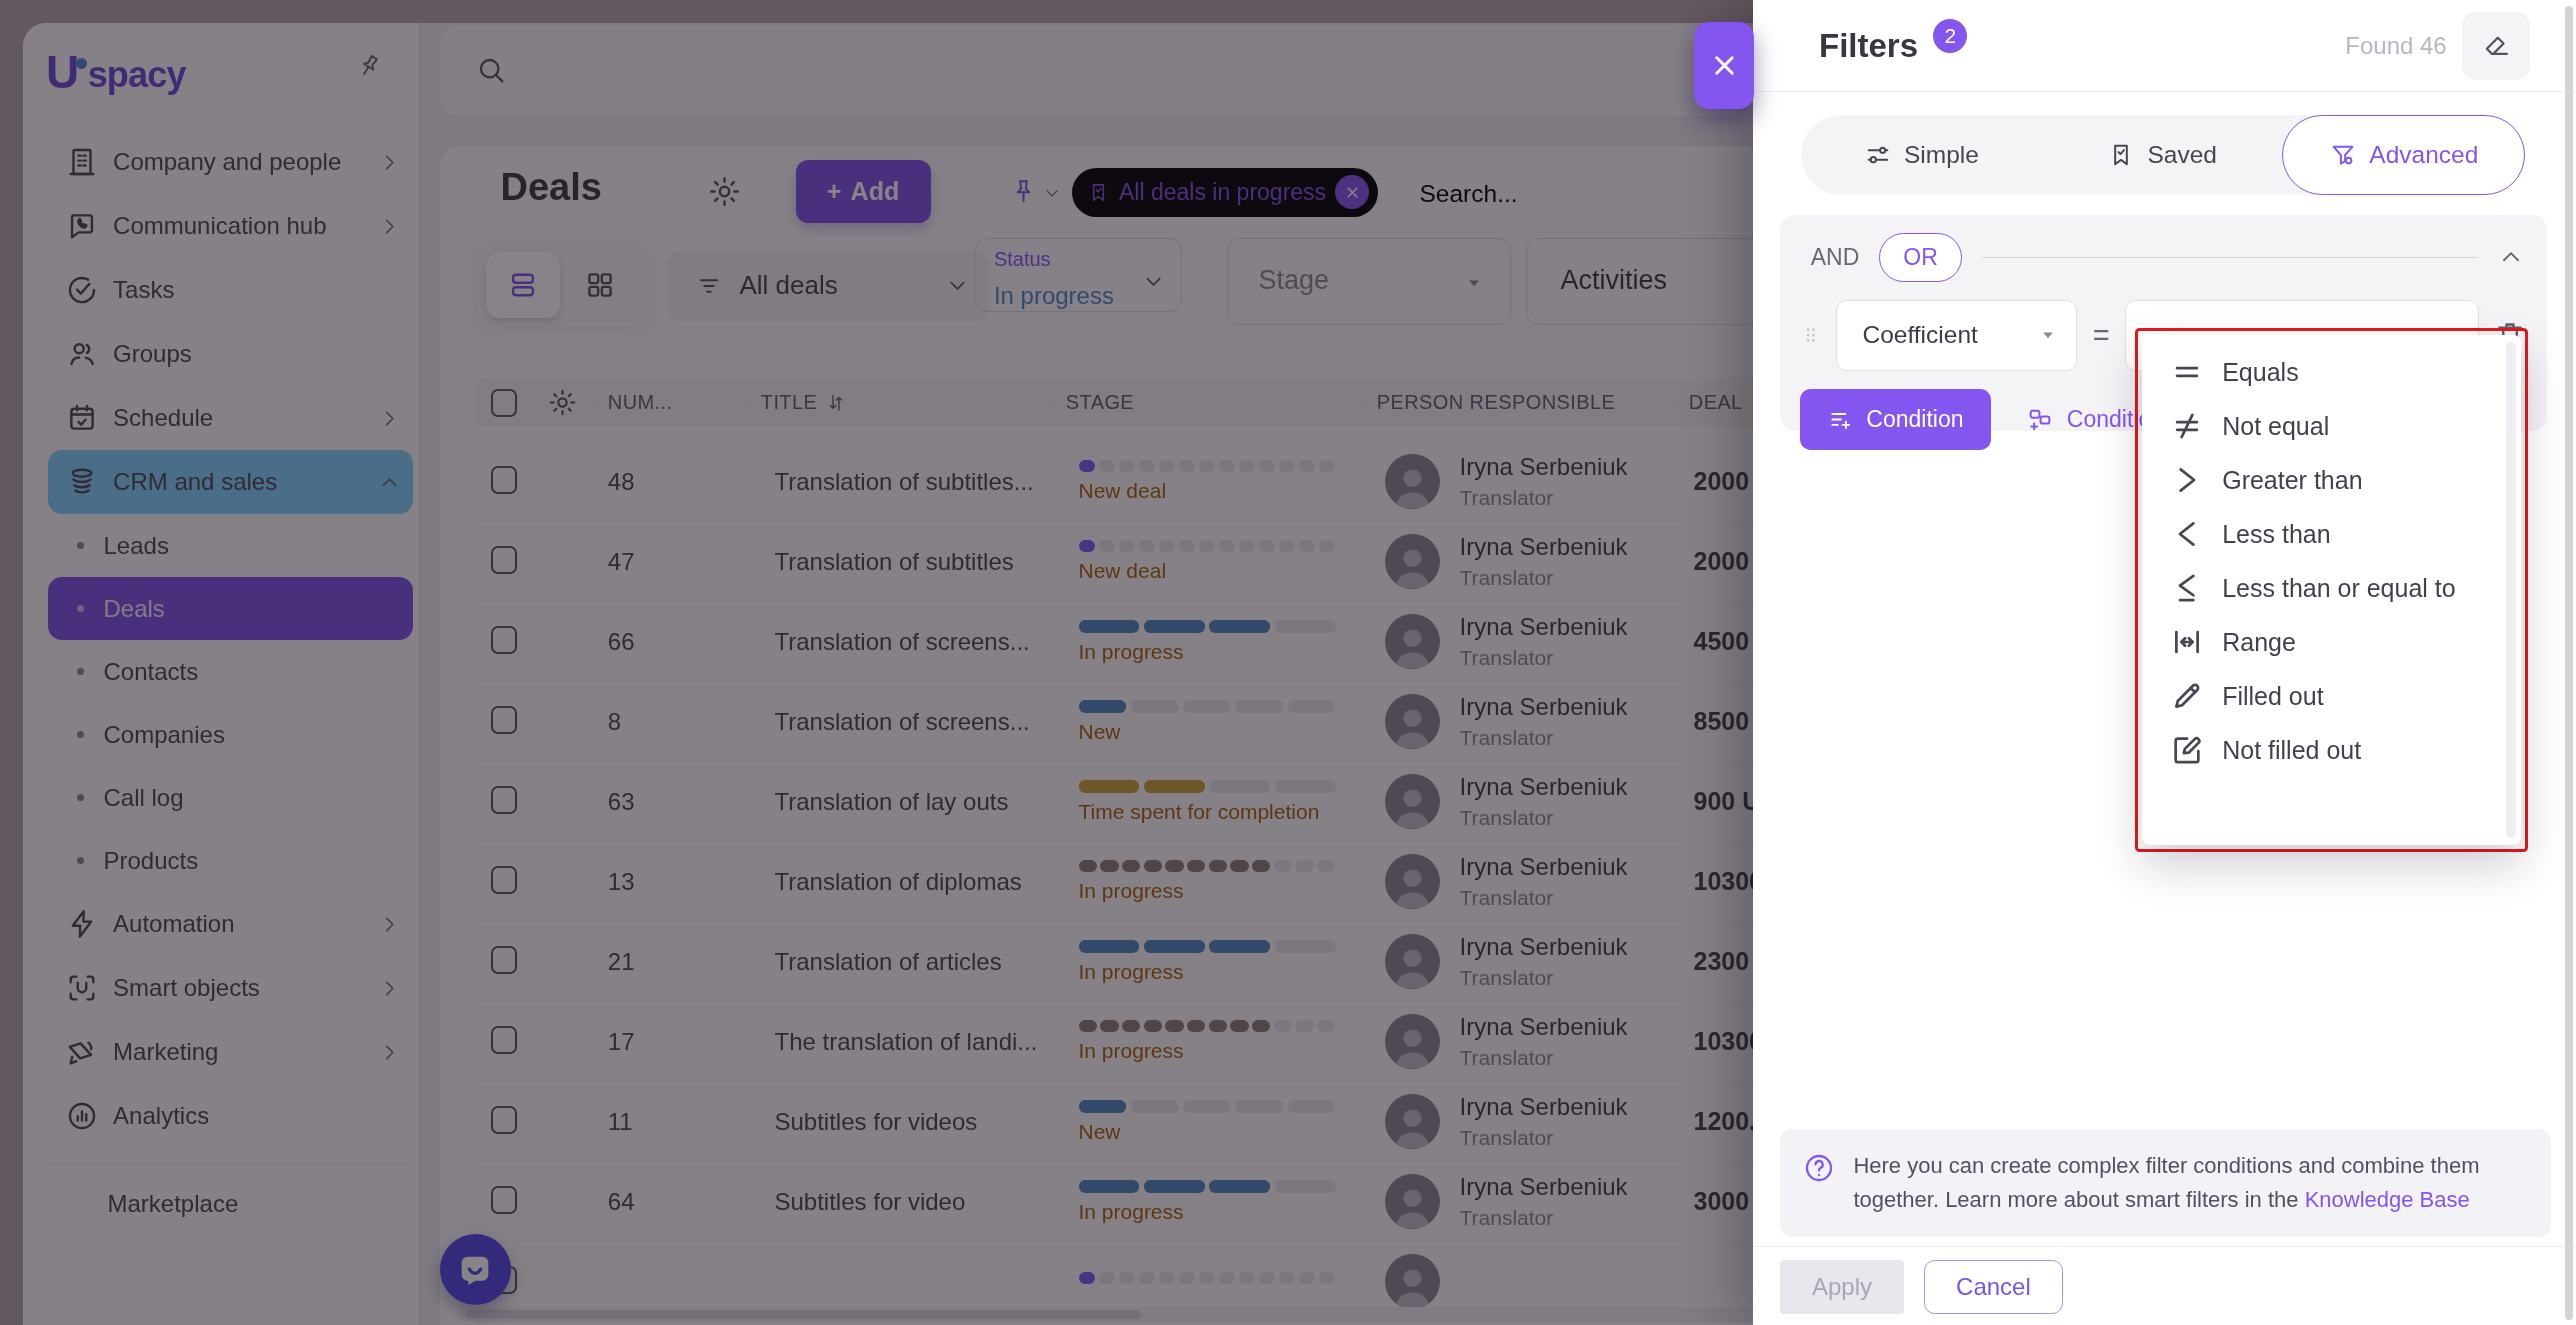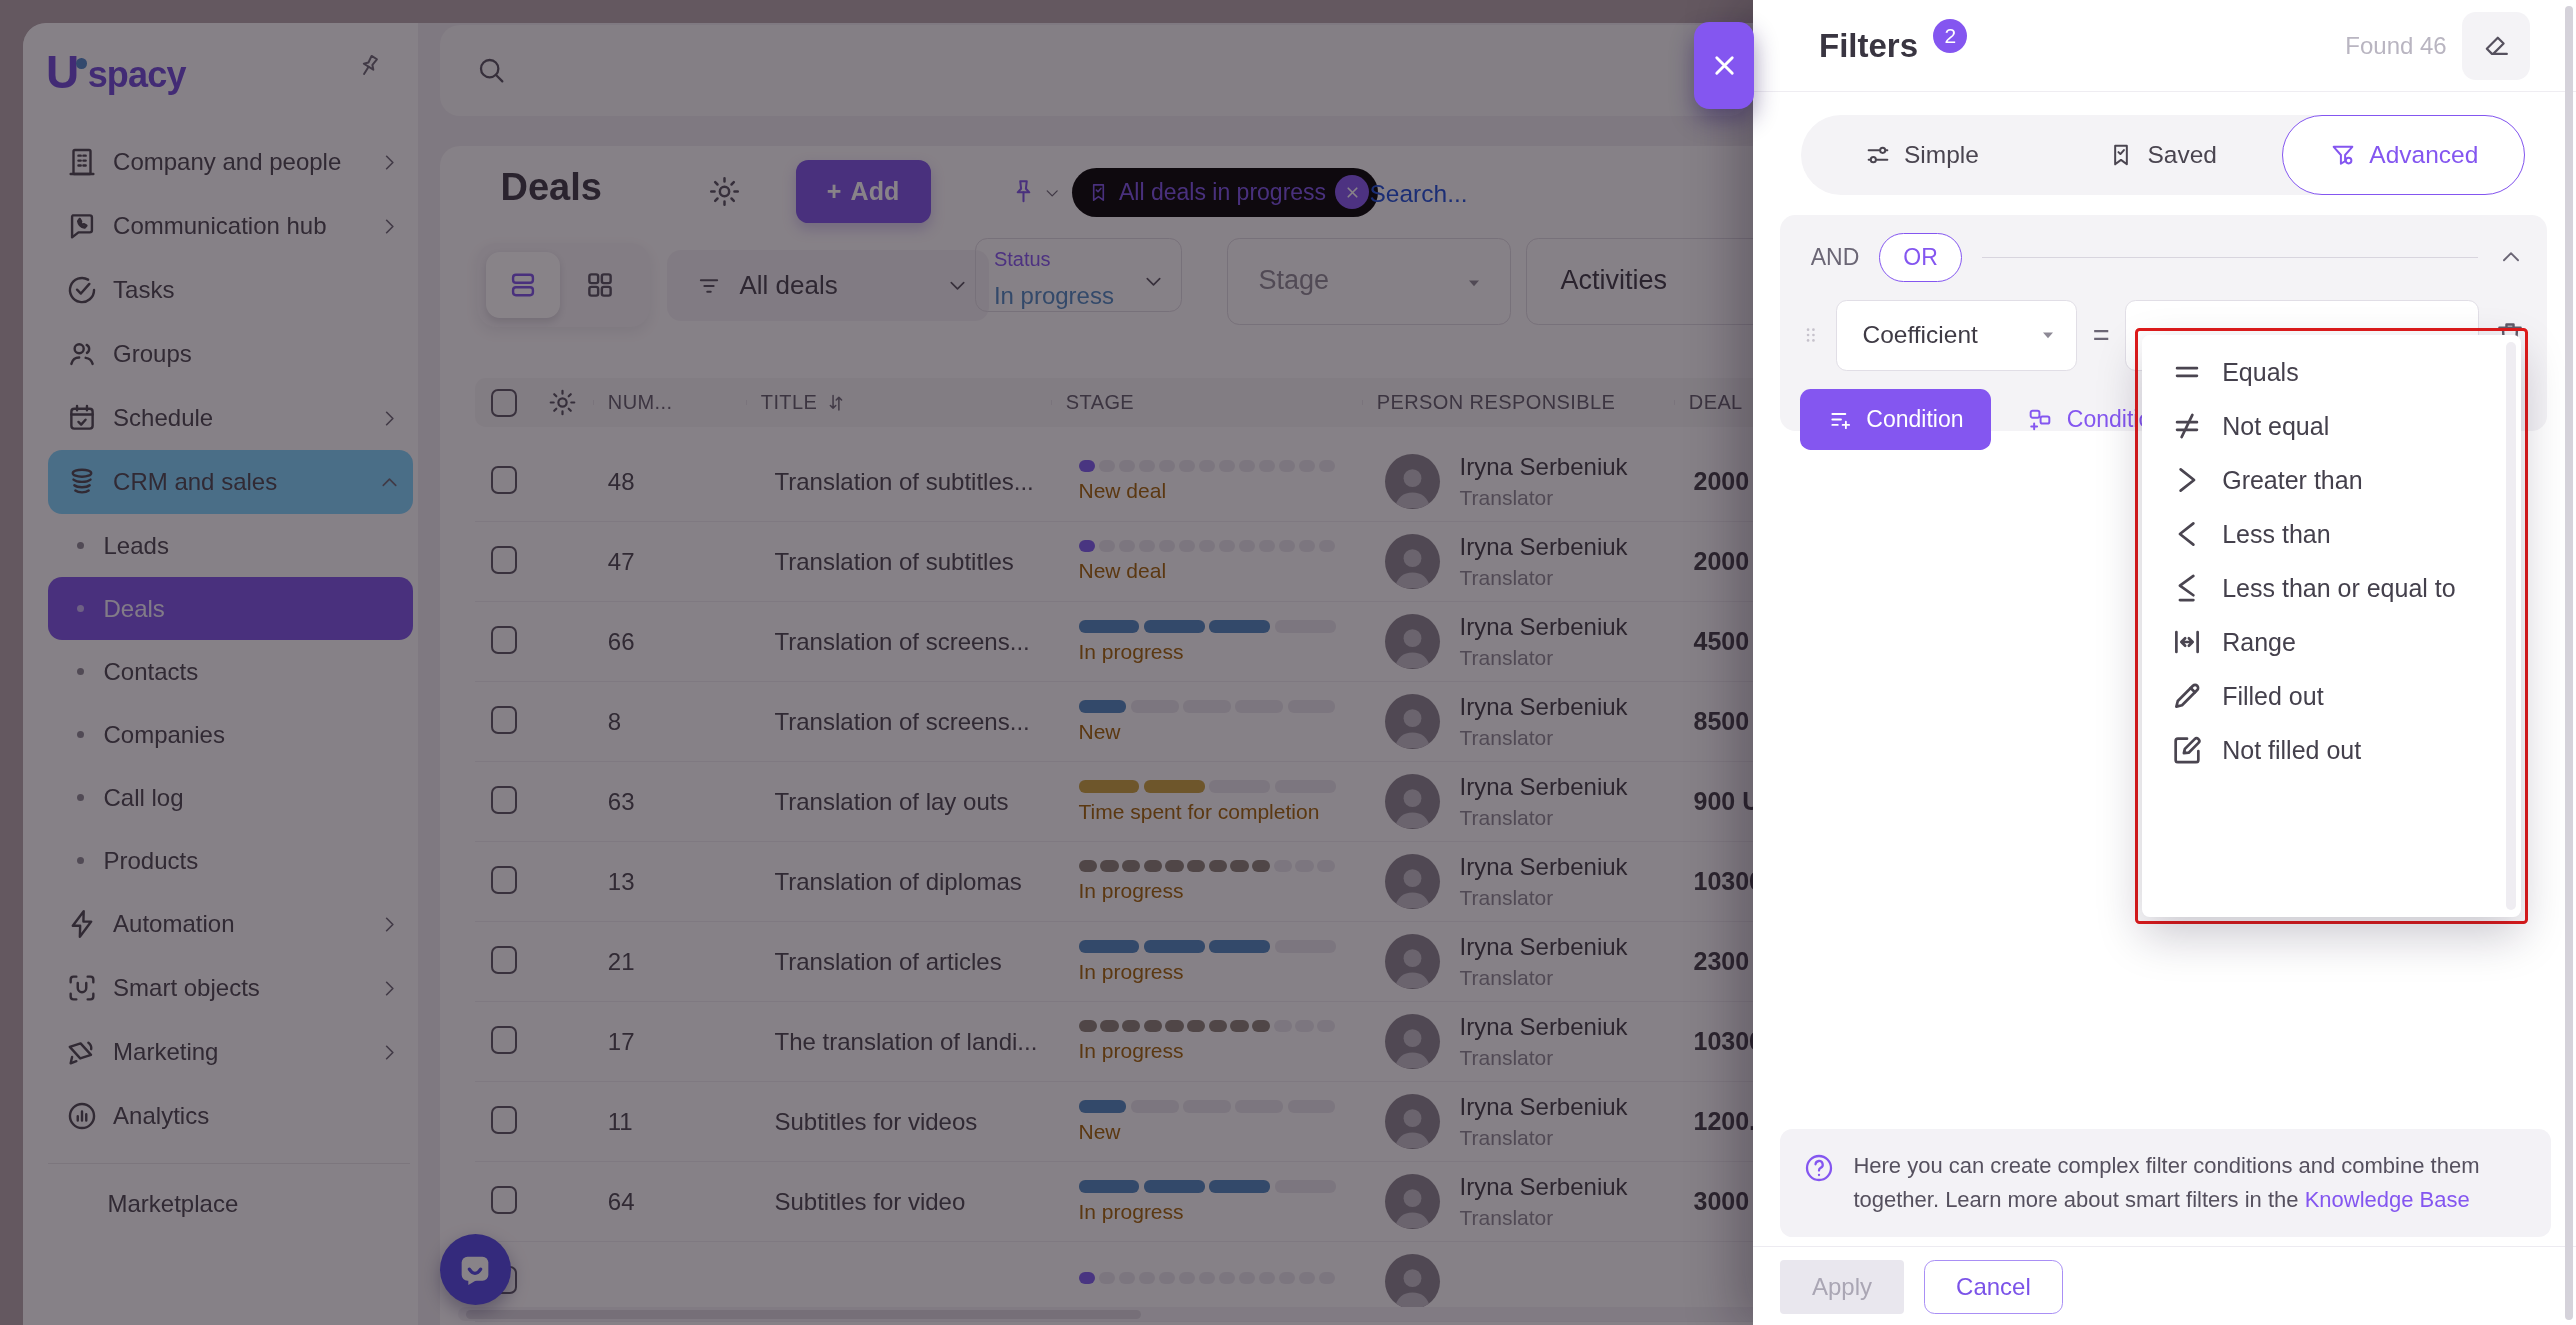--- a/index.html
+++ b/index.html
@@ -46,21 +46,21 @@
   .gear-btn { position:absolute; left:267px; top:28px; width:35px; height:35px; color:#55505e; cursor:pointer; }
   .add-btn { position:absolute; left:356px; top:14px; width:135px; height:63px; background:#7b53e8; border:none; border-radius:12.3px; color:#fff; font-size:25px; font-weight:600; font-family:inherit; display:flex; align-items:center; justify-content:center; gap:9.2px; cursor:pointer; box-shadow:0 6.1px 14px rgba(90,50,190,.25); }
   .pin-main { position:absolute; left:569px; top:31px; width:29px; height:29px; color:#7b53e8; cursor:pointer; }
   .pin-chev { position:absolute; left:603px; top:38px; width:18.4px; height:18.4px; color:#6b6675; cursor:pointer; }
   .chip { position:absolute; left:632px; top:21.5px; height:49px; border-radius:24.5px; background:#000000; display:flex; align-items:center; gap:9.2px; padding:0 9.2px 0 15.3px; cursor:pointer; }
   .chip .cbm { width:23px; height:23px; color:#7b53e8; }
   .chip-label { font-size:23px; color:#7b53e8; white-space:nowrap; }
   .chip-x { width:34px; height:34px; border-radius:50%; background:#8456f0; color:#fff; display:flex; align-items:center; justify-content:center; cursor:pointer; }
   .chip-x .icon { width:17px; height:17px; }
   .chip-x .icon svg { stroke-width:2.4; }
-  .search-text { position:absolute; left:930px; top:34px; font-size:24.5px; color:#1d4ed8; cursor:text; }
+  .search-text { position:absolute; left:980px; top:34px; font-size:24.5px; color:#000000; cursor:text; }
   .view-toggle { position:absolute; left:37px; top:97px; width:173px; height:84px; background:#f4f2f6; border-radius:20px; box-shadow:0 4.6px 12.3px rgba(44,34,64,.08); display:flex; align-items:center; padding:9.2px; }
   .vt-list { width:74px; height:66px; background:#fff; border-radius:14px; box-shadow:0 3.1px 7.7px rgba(44,34,64,.14); color:#7b53e8; display:flex; align-items:center; justify-content:center; cursor:pointer; }
   .vt-grid { flex:1; color:#55505e; display:flex; align-items:center; justify-content:center; cursor:pointer; }
   .view-toggle .icon { width:34px; height:34px; }
   .all-deals { position:absolute; left:227px; top:104px; width:322px; height:71px; background:#f1eff4; border-radius:14px; display:flex; align-items:center; gap:17px; padding:0 20px 0 28px; cursor:pointer; }
   .all-deals .adic { width:28px; height:28px; color:#55505e; }
   .ad-label { font-size:26px; color:#44404c; flex:1; }
   .all-deals .chev { width:23px; height:23px; color:#55505e; }
   .status-box { position:absolute; left:535px; top:92px; width:207px; height:74px; border:1.5px solid #dcd9e2; border-radius:12.3px; cursor:pointer; }
   .sb-label { position:absolute; left:18.4px; top:9.2px; font-size:20px; color:#8456f0; }
@@ -132,21 +132,21 @@
   .gb-select .caret { width:20px; height:20px; color:#8d8995; }
   .gb-eq { font-size:29px; color:#6b6675; padding:0 1.5px; }
   .gb-input { flex:1; height:71px; background:#fff; border:1.5px solid #e1dee6; border-radius:10.7px; font-size:24.5px; font-family:inherit; padding:0 18.4px; color:#3f3b45; }
   .gb-trash { width:34px; height:34px; color:#5f5a68; cursor:pointer; }
   .gb-btns { display:flex; align-items:center; gap:35px; margin-top:18.4px; }
   .btn-cond { height:61px; padding:0 28px; background:#8456f0; color:#fff; border:none; border-radius:10.7px; font-size:23px; font-family:inherit; display:flex; align-items:center; gap:12.3px; cursor:pointer; }
   .btn-cond .icon { width:26px; height:26px; }
   .btn-condgroup { display:flex; align-items:center; gap:12.3px; color:#8456f0; font-size:23px; background:none; border:none; font-family:inherit; cursor:pointer; white-space:nowrap; }
   .btn-condgroup .icon { width:28px; height:28px; }
 
-  .op-wrap { position:absolute; left:382px; top:328px; width:393px; height:596px; z-index:90; border:3.8px solid #e01b1b; border-radius:4.6px; }
+  .op-wrap { position:absolute; left:382px; top:328px; width:393px; height:524px; z-index:90; border:3.8px solid #e01b1b; border-radius:4.6px; }
   .op-menu { position:absolute; inset:3.8px; background:#fff; border-radius:7.7px; box-shadow:0 18.4px 46px rgba(25,15,45,.22); padding:10.7px 0; overflow:hidden; }
   .op-item { height:54px; display:flex; align-items:center; gap:18.4px; padding-left:28px; font-size:25px; color:#44404c; cursor:pointer; }
   .op-ic { width:34px; height:34px; color:#4a4550; }
   .op-ic svg { stroke-width:1.9; }
   .op-scroll { position:absolute; top:7.7px; bottom:7.7px; right:5.4px; width:10px; background:#efedf2; border-radius:5.4px; cursor:grab; }
 
   .p-note { position:absolute; left:27px; right:25px; bottom:89px; background:#f3f2f6; border-radius:12.3px; padding:20px 23px; display:flex; gap:18.4px; align-items:flex-start; }
   .note-ic { width:32px; height:32px; color:#8456f0; margin-top:3.1px; }
   .note-tx { font-size:22px; line-height:1.55; color:#55505e; }
   .note-link { color:#8456f0; cursor:pointer; }

